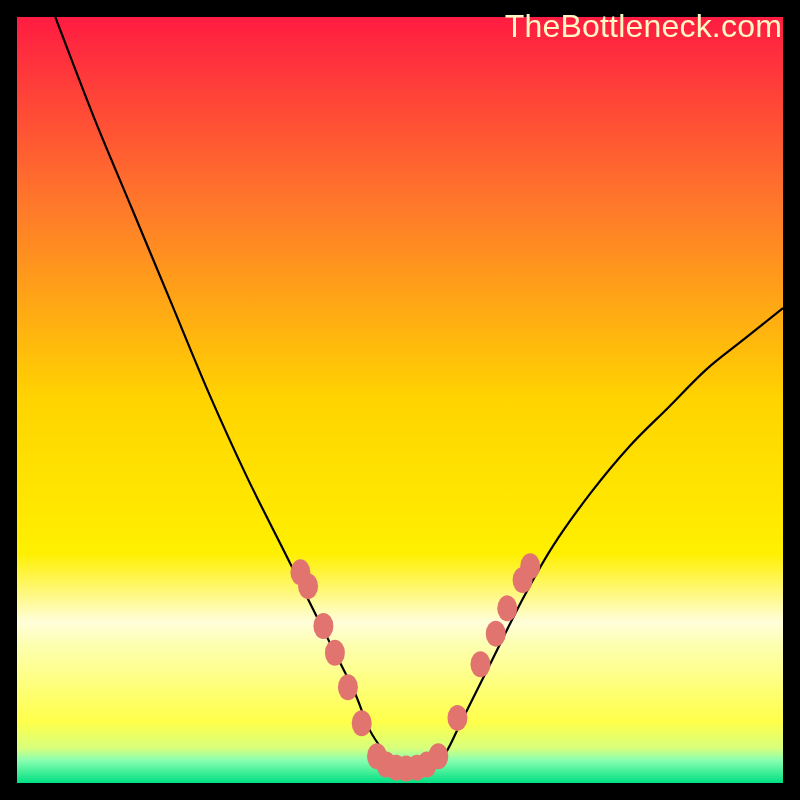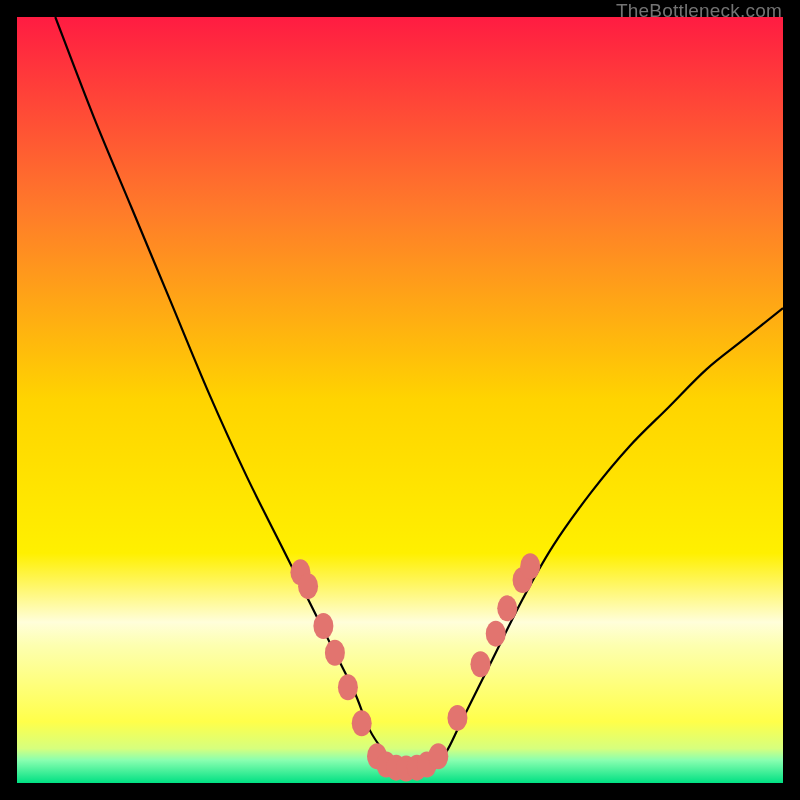--- a/index.html
+++ b/index.html
@@ -13,26 +13,26 @@
   }
   .chart-container {
     position: absolute;
     left: 17px;
     top: 17px;
     width: 766px;
     height: 766px;
   }
   .watermark {
     position: absolute;
-    top: 0px;
+    top: 8px;
     right: 18px;
     font-family: Arial, Helvetica, sans-serif;
-    font-size: 19px;
+    font-size: 32px;
     font-weight: 500;
-    color: #737373;
+    color: #fef9c3;
     z-index: 10;
     letter-spacing: 0.2px;
   }
   svg {
     display: block;
   }
 </style>
 </head>
 <body>
 

